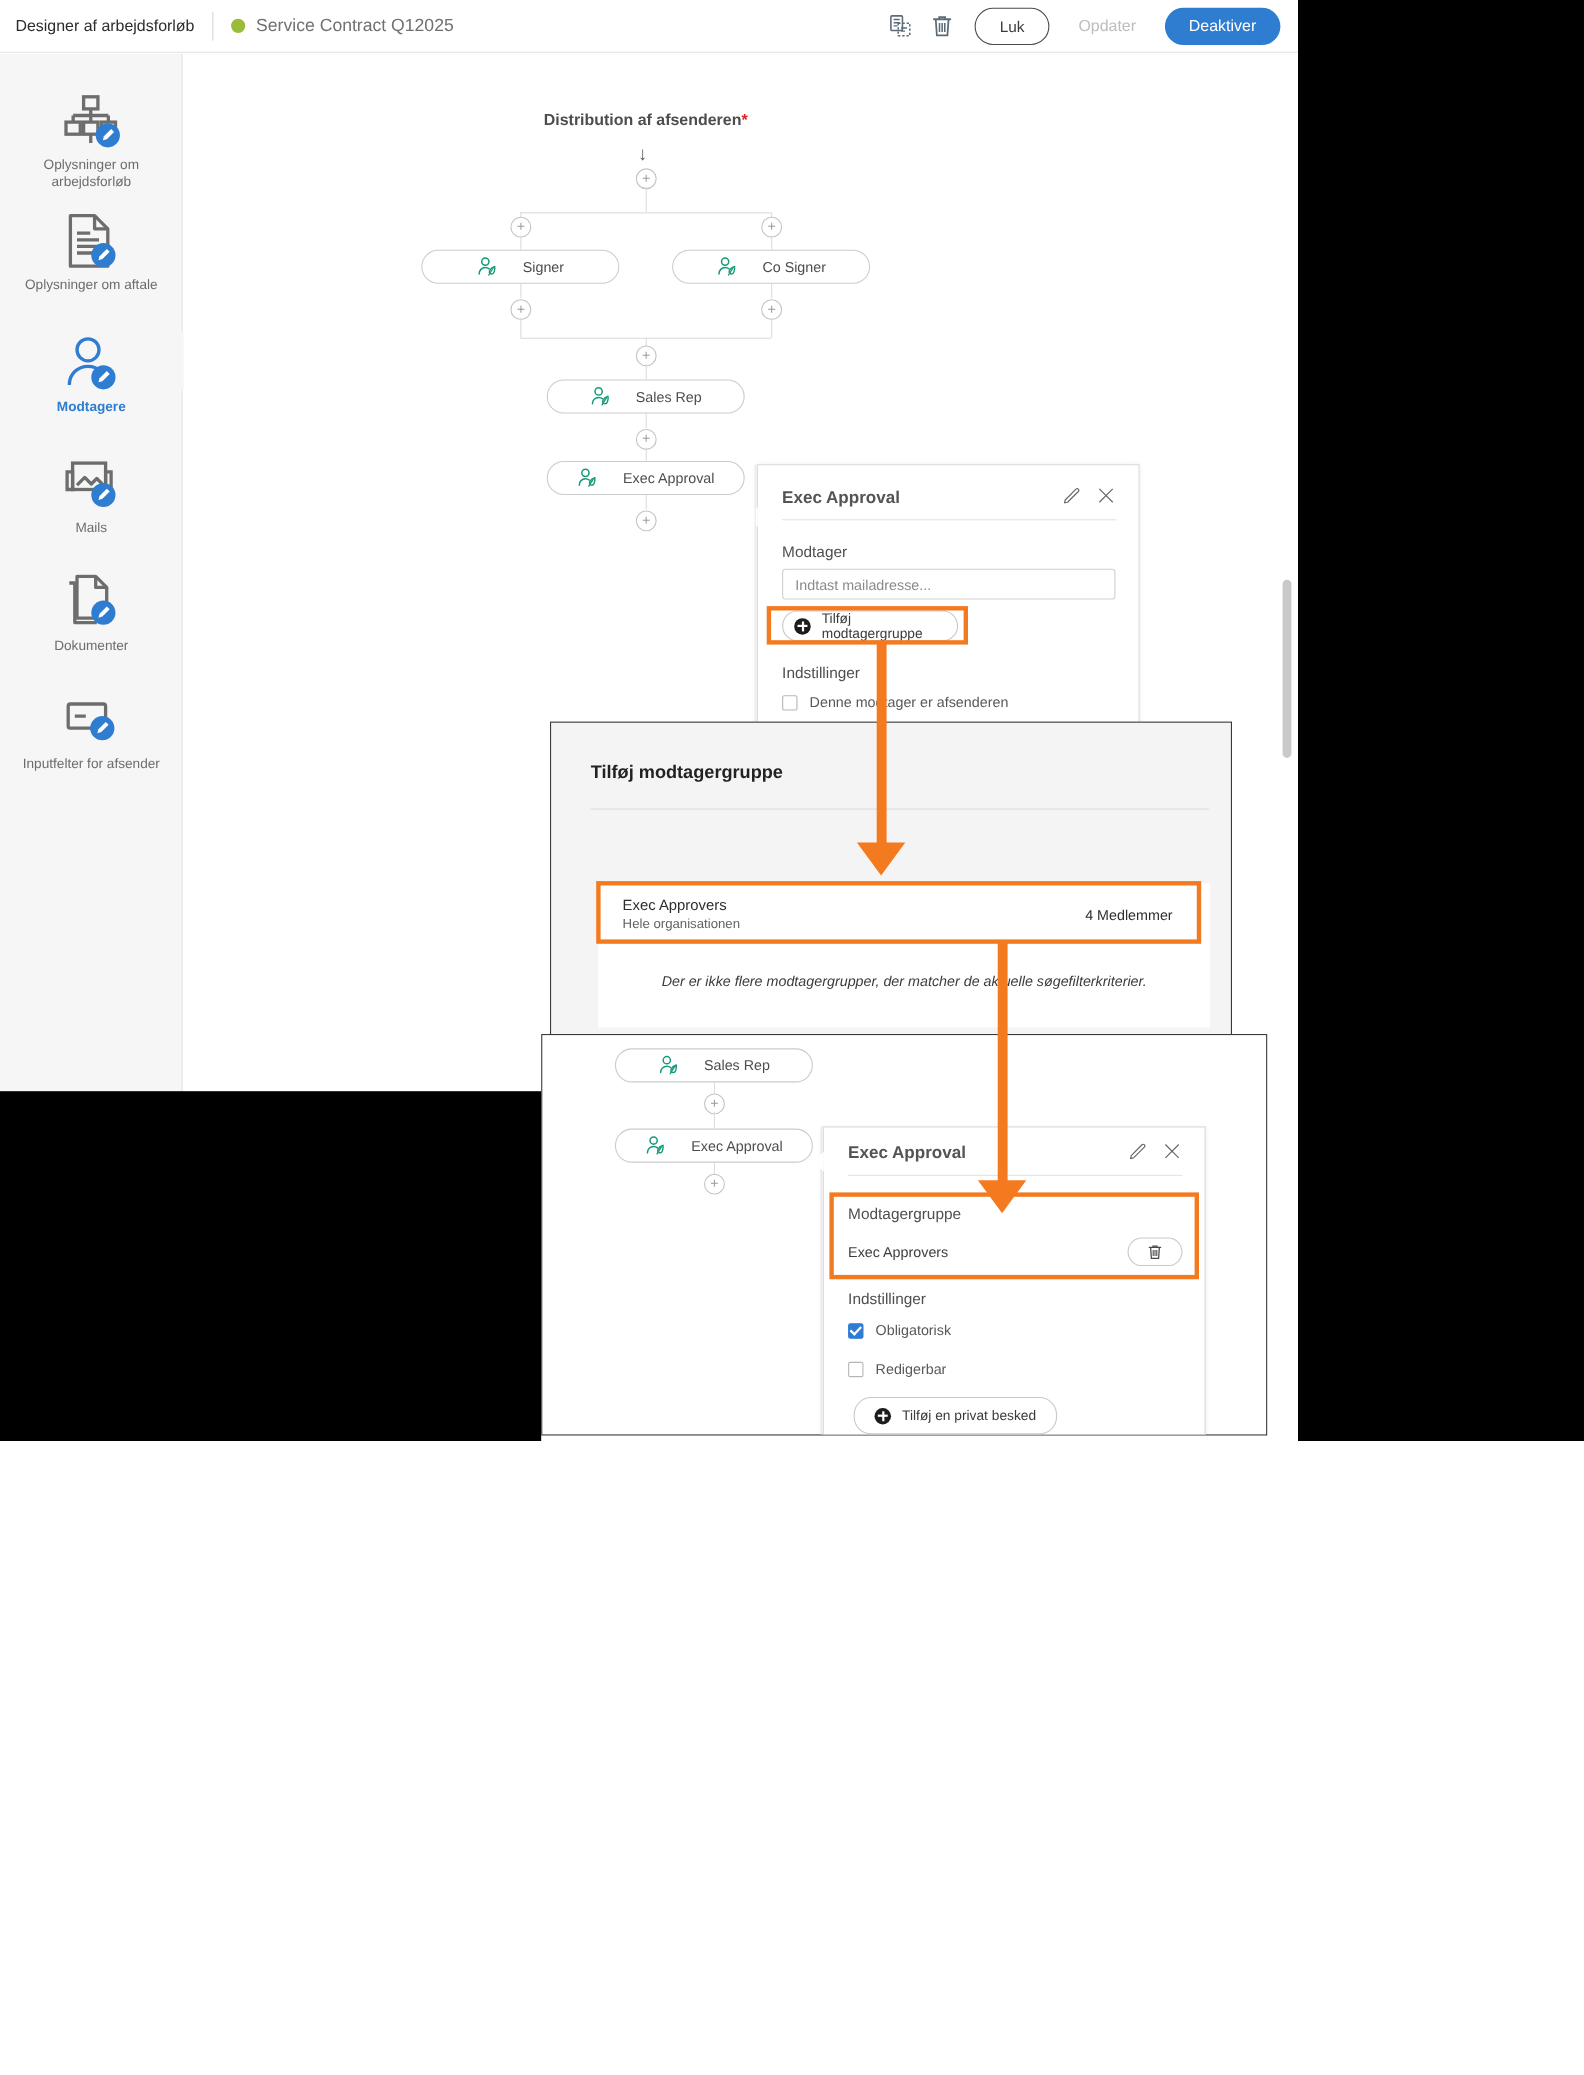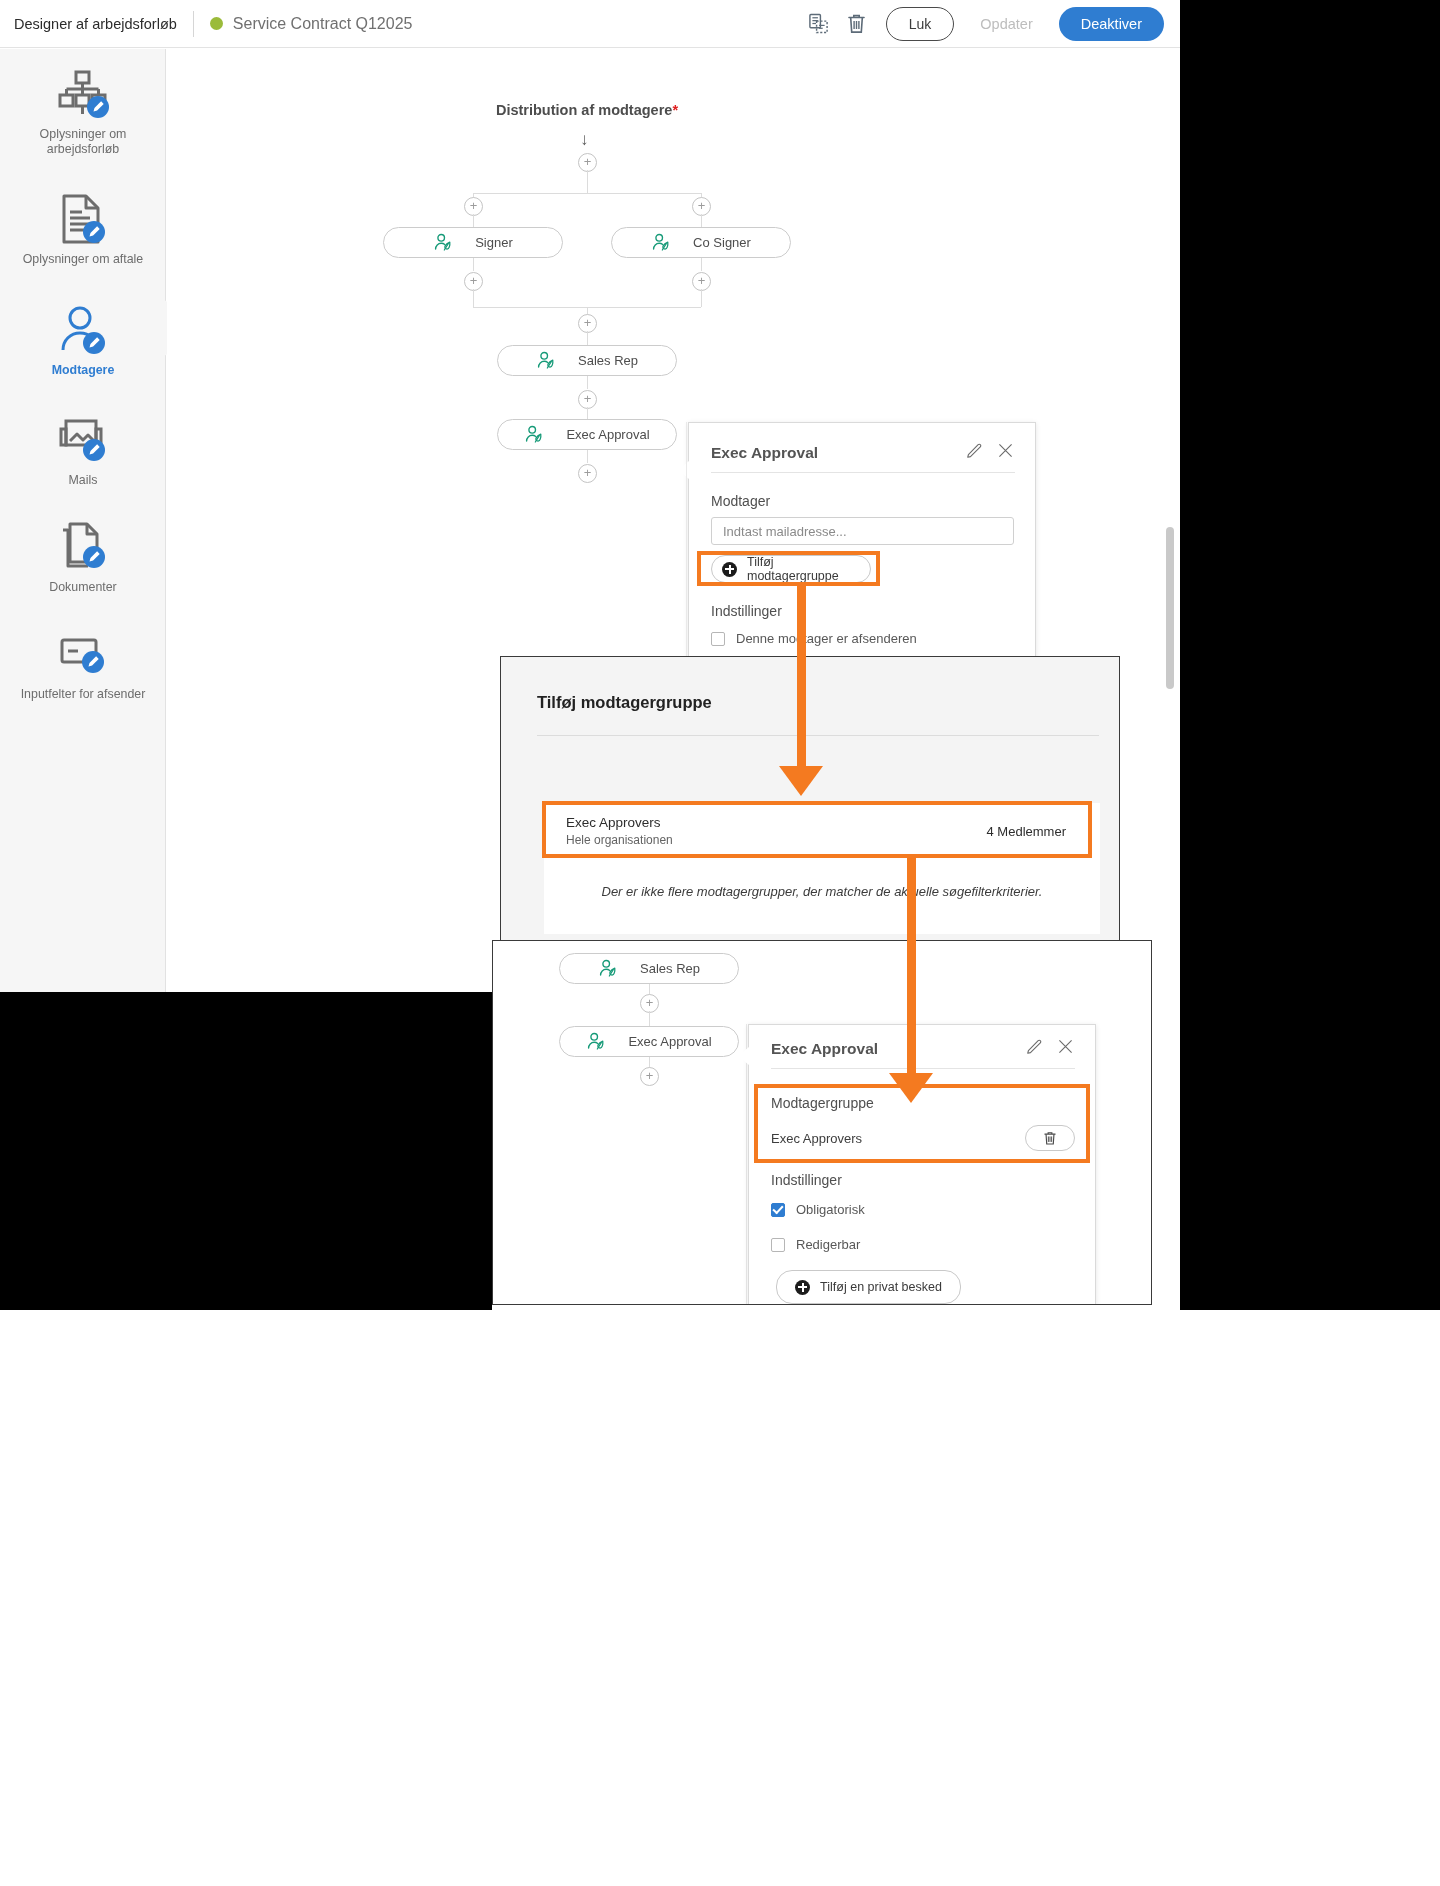--- a/index.html
+++ b/index.html
@@ -408,21 +408,21 @@
         </svg>
       </div>
 
       <div class="btn-luk">Luk</div>
       <div class="btn-opdater">Opdater</div>
       <div class="btn-deaktiver">Deaktiver</div>
     </div>
 
     <div class="sidebar">
 
-      <div class="side-item" style="top:20px;">
+      <div class="side-item" style="top:36px;">
         <div class="side-icon">
           <svg width="54" height="50" viewBox="0 0 54 50" fill="none">
             <rect x="20" y="2" width="13" height="11" stroke="#6d6d6d" stroke-width="3"></rect>
             <rect x="4" y="25" width="13" height="11" stroke="#6d6d6d" stroke-width="3"></rect>
             <rect x="20" y="25" width="13" height="11" stroke="#6d6d6d" stroke-width="3"></rect>
             <rect x="36" y="25" width="13" height="11" stroke="#6d6d6d" stroke-width="3"></rect>
             <path d="M26.5 13v6M10.5 19h32M10.5 19v6M26.5 19v6M42.5 19v6M26.5 36v8" stroke="#6d6d6d" stroke-width="3"></path>
             <circle cx="42" cy="37" r="11" fill="#2f7dd1"></circle>
             <path d="M37.5 41.5l1-3.6 6.6-6.6 2.6 2.6-6.6 6.6z" fill="#ffffff"></path>
           </svg>
@@ -491,21 +491,21 @@
           </svg>
         </div>
         <div class="side-label">Inputfelter for afsender</div>
       </div>
     </div>
     <div class="active-notch"></div>
 
     <div class="canvas">
 
       <div class="flow-title">
-        <span>Distribution af modtagere</span><span class="req-star">*</span>
+        <span>Distribution af afsenderen</span><span class="req-star">*</span>
       </div>
 
       <div class="arrow-down" style="left:413px; top:82px;">↓</div>
 
       <div class="plus" style="left:411px; top:104px;">
           <span>+</span>
         </div>
 
       <div class="conn vline" style="left:419.5px; top:121px; height:23px;"></div>
       <div class="conn hline" style="left:306px; top:144px; width:228px;"></div>

